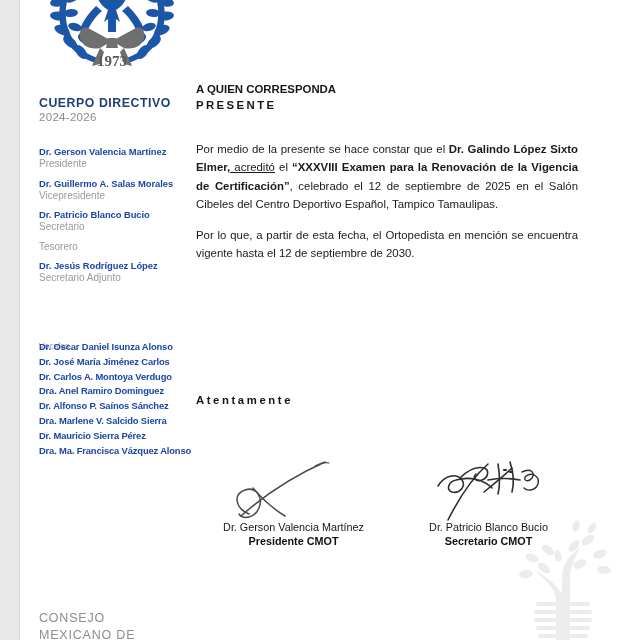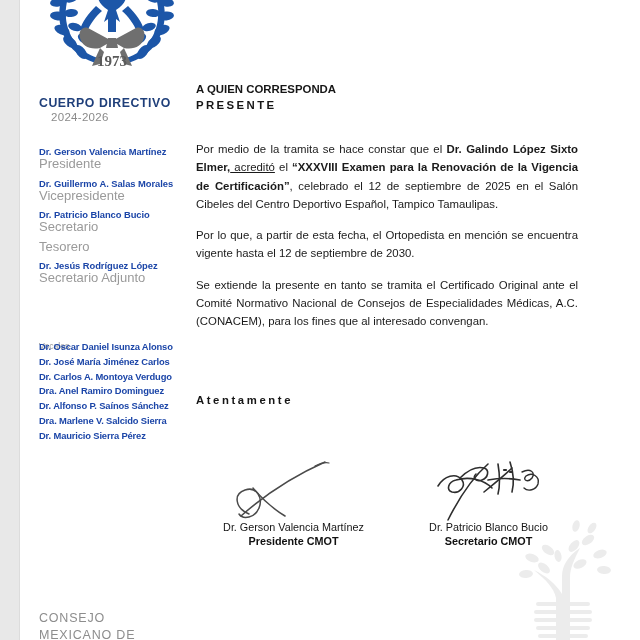--- a/index.html
+++ b/index.html
@@ -55,42 +55,42 @@
     position: absolute;
     left: 19px;
     top: 96px;
     font-size: 12.3px;
     font-weight: bold;
     letter-spacing: 0.55px;
     color: #1f3f7a;
   }
   .cd-years {
     position: absolute;
-    left: 31px;
+    left: 19px;
     top: 111px;
     font-size: 11.5px;
     color: #8a8a8a;
     letter-spacing: 0.3px;
   }
   .officers {
     position: absolute;
     left: 19px;
     top: 146px;
     width: 170px;
   }
   .officer { margin-bottom: 8.5px; }
   .officer-name {
     font-size: 9.4px;
     font-weight: bold;
     color: #1c46a8;
     line-height: 12px;
     letter-spacing: -0.05px;
   }
   .officer-role {
-    font-size: 13px;
+    font-size: 10px;
     color: #9a9a9a;
     line-height: 11px;
   }
   .vocales-head {
     position: absolute;
     left: 19px;
     top: 341px;
     font-size: 8.7px;
     color: #9a9a9a;
   }
@@ -314,41 +314,41 @@
 
     <div class="vocales-head">Vocales</div>
     <div class="vocales">
       <div class="vocal">Dr. Oscar Daniel Isunza Alonso</div>
       <div class="vocal">Dr. José María Jiménez Carlos</div>
       <div class="vocal">Dr. Carlos A. Montoya Verdugo</div>
       <div class="vocal">Dra. Anel Ramiro Dominguez</div>
       <div class="vocal">Dr. Alfonso P. Saínos Sánchez</div>
       <div class="vocal">Dra. Marlene V. Salcido Sierra</div>
       <div class="vocal">Dr. Mauricio Sierra Pérez</div>
+      <div class="vocal">Dra. Ma. Francisca Vázquez Alonso</div>
     </div>
 
     <div class="footer-brand">
       <div>CONSEJO</div>
       <div>MEXICANO DE</div>
     </div>
   </div>
 
   <div class="letter">
 
     <div class="addressee">
       <div>A QUIEN CORRESPONDA</div>
       <div class="spaced">PRESENTE</div>
     </div>
 
     <div class="paras">
-      <p class="para"><span>Por medio de la tramita se hace constar que el </span><b>Dr. Galindo López Sixto Elmer,</b><u> acreditó</u><span> el </span><b>“XXXVIII Examen para la Renovación de la Vigencia de Certificación”</b><span>, celebrado el 12 de septiembre de 2025 en el Salón Cibeles del Centro Deportivo Español, Tampico Tamaulipas.</span></p>
+      <p class="para"><span>Por medio de la presente se hace constar que el </span><b>Dr. Galindo López Sixto Elmer,</b><u> acreditó</u><span> el </span><b>“XXXVIII Examen para la Renovación de la Vigencia de Certificación”</b><span>, celebrado el 12 de septiembre de 2025 en el Salón Cibeles del Centro Deportivo Español, Tampico Tamaulipas.</span></p>
 
       <p class="para">Por lo que, a partir de esta fecha, el Ortopedista en mención se encuentra vigente hasta el 12 de septiembre de 2030.</p>
 
-      <p class="para">Se extiende la presente en tanto se tramita el Certificado Original ante el Comité Normativo Nacional de Consejos de Especialidades Médicas, A.C. (CONACEM), para los fines que al interesado convengan.</p>
     </div>
 
     <div class="atentamente">Atentamente</div>
 
     <div class="signatures">
       <div class="sig-block">
         <div class="sig-img">
           <svg width="150" height="72" viewBox="0 0 150 72">
             <g fill="none" stroke="#4a4a4a" stroke-width="1.5" stroke-linecap="round">
               <path d="M30 64 C16 58 14 44 26 40 C38 36 44 48 40 58 C36 68 24 70 20 64"></path>

